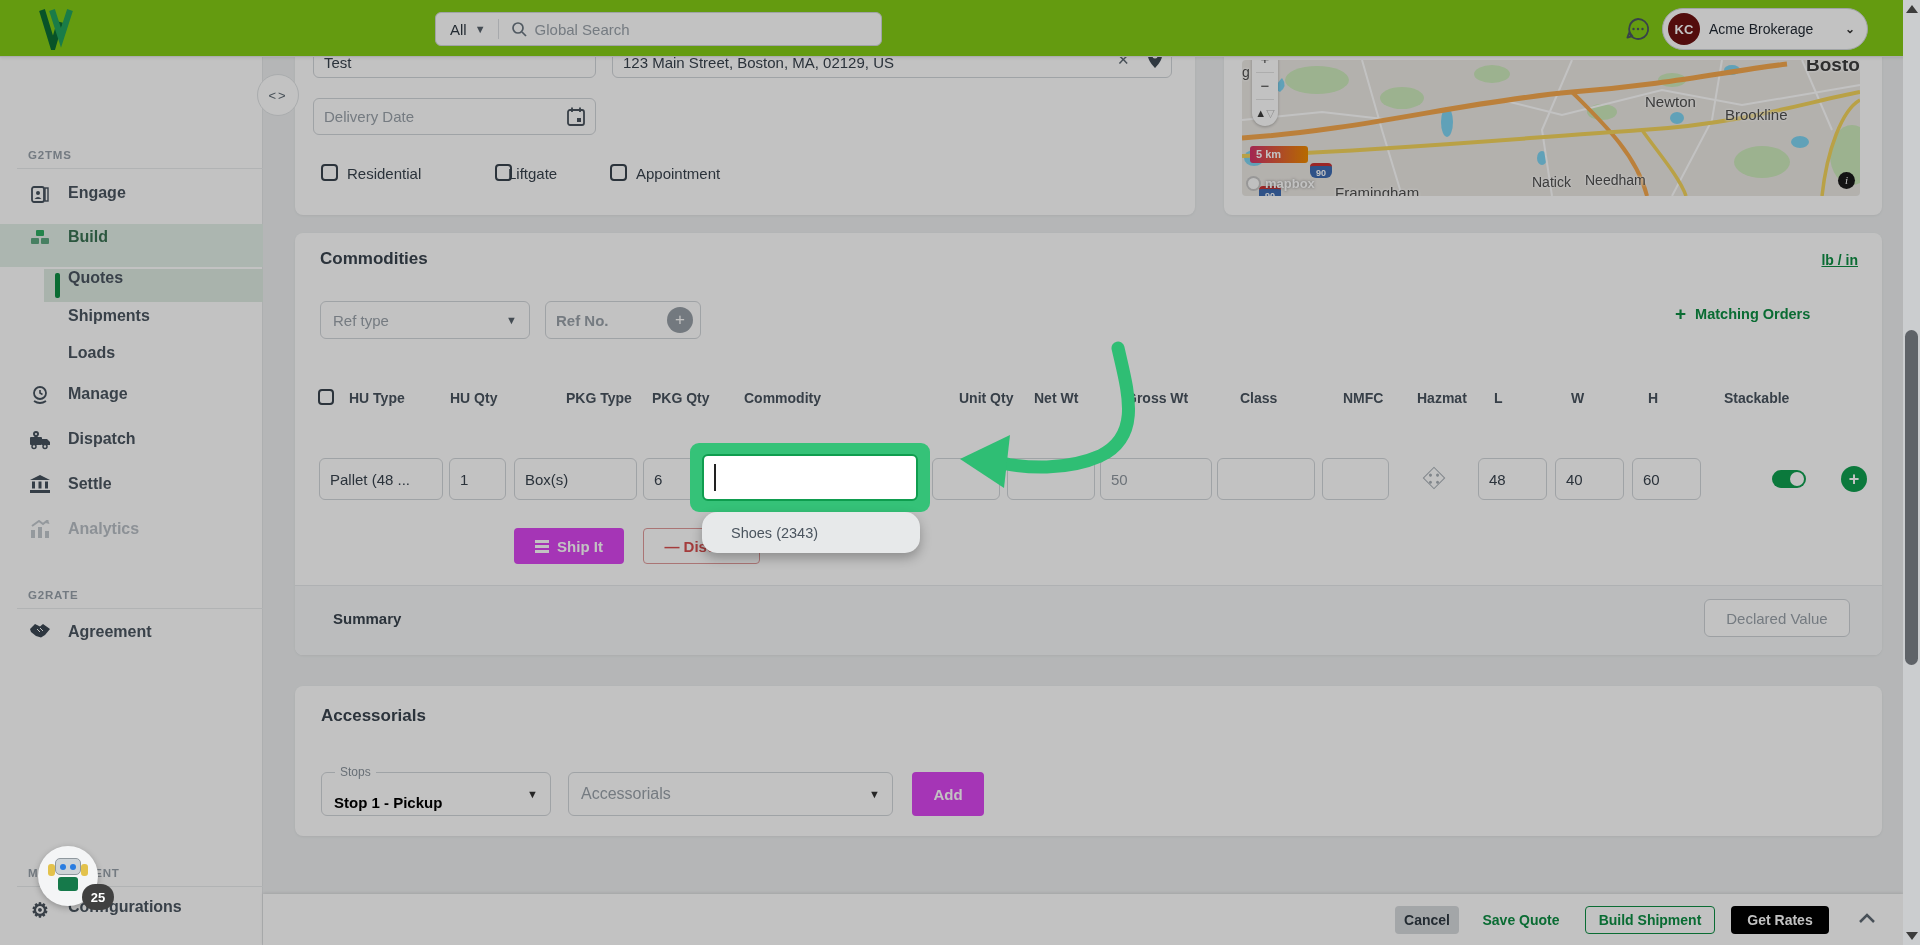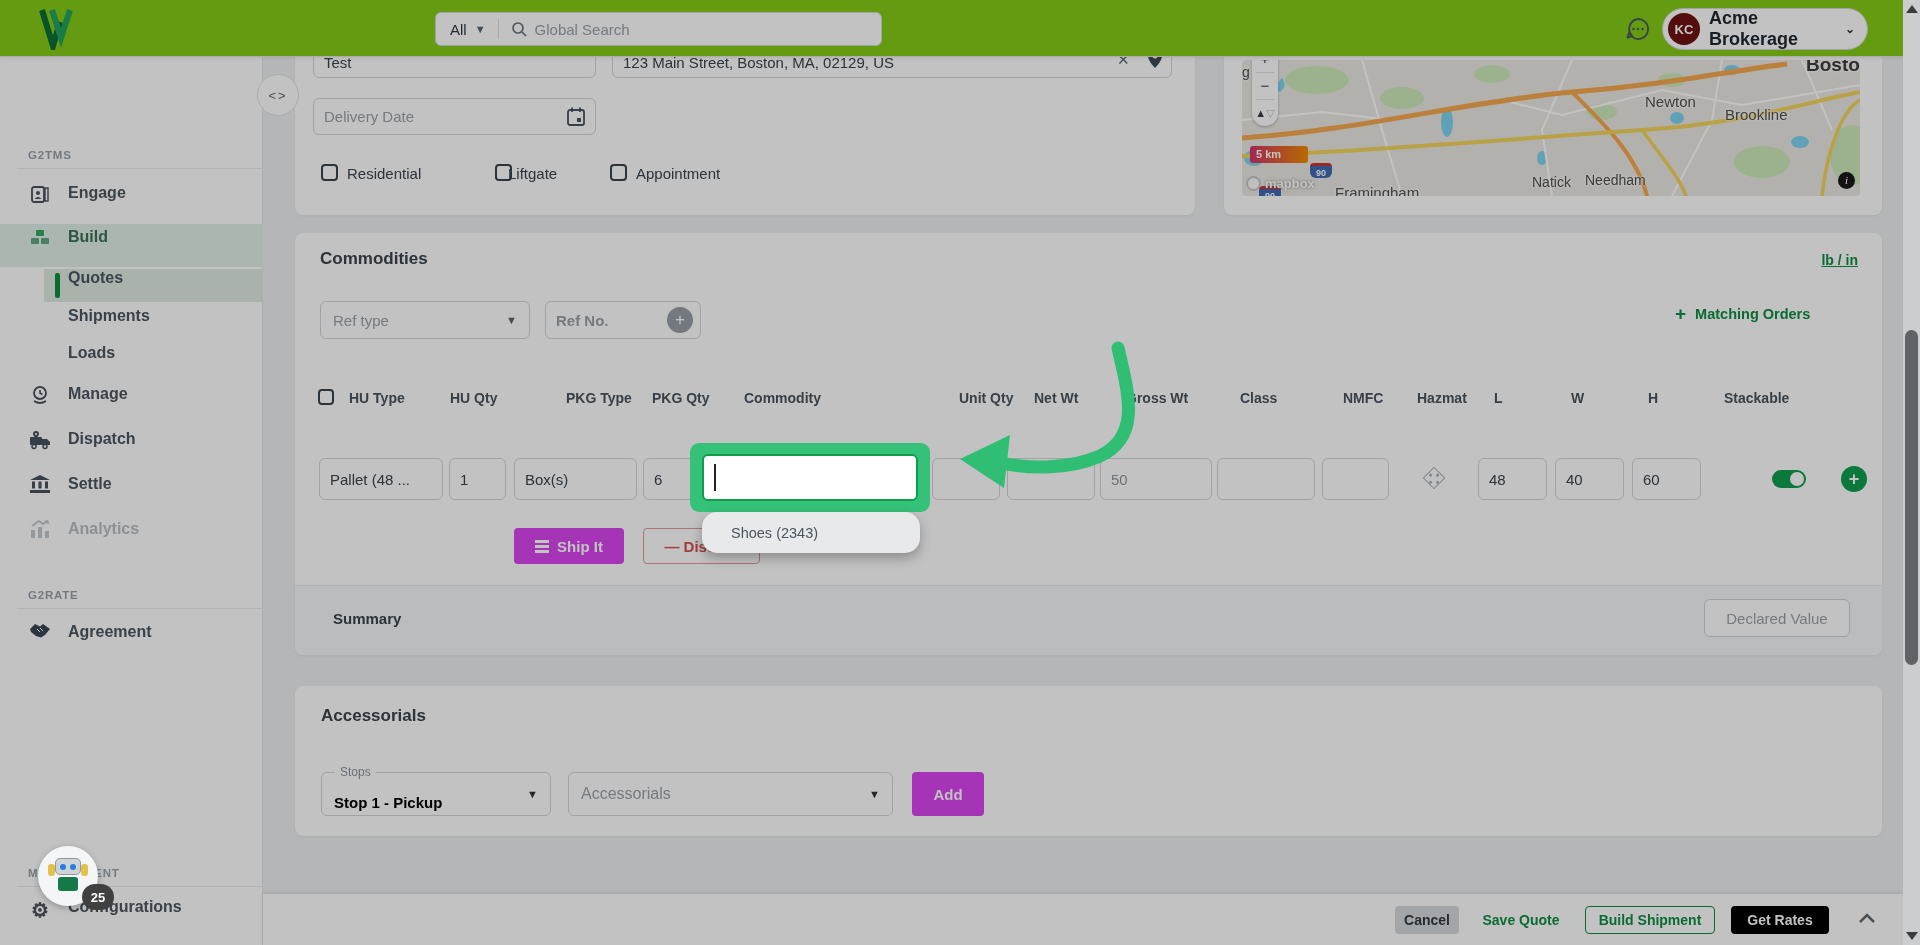--- a/index.html
+++ b/index.html
@@ -16,21 +16,21 @@
   #searchbox .scope { font-size:15px; color:#2f3943; padding:0 8px 0 14px; }
   #searchbox .chev { font-size:11px; color:#5a646e; padding-right:12px; }
   #searchbox .sep { width:1px; height:20px; background:#dcdfe2; }
   #searchbox input { border:0; outline:0; flex:1; font-family:inherit; font-size:15px; color:#39434e; padding-left:8px; background:transparent; }
   #searchbox input::placeholder { color:#9aa2aa; }
   .mag { width:16px; height:16px; margin-left:12px; }
   #acct { position:absolute; left:1662px; top:8px; width:206px; height:42px; border:1px solid #d3d7da;
           border-radius:21px; background:#fff; display:flex; align-items:center; gap:9px; padding:0 12px 0 5px; cursor:pointer;}
   #acct .av { width:32px; height:32px; border-radius:50%; background:#6d1212; color:#fff; font-size:13px;
               font-weight:bold; display:flex; align-items:center; justify-content:center; }
-  #acct .nm { font-size:18px; font-weight:700; color:#1f2731; flex:1; }
+  #acct .nm { font-size:14px; font-weight:400; color:#1f2731; flex:1; }
   #acct .chev { font-size:12px; color:#333; font-weight:bold; }
 
   
   #sidebar { position:absolute; left:0; top:57px; width:263px; height:888px; background:#fff; border-right:1px solid #e4e6e8; z-index:4; }
   .sect { position:absolute; left:28px; font-size:11.5px; font-weight:bold; letter-spacing:.8px; color:#98a1aa; }
   .sdiv { position:absolute; left:17px; width:246px; height:1px; background:#e9ebed; }
   .sitem { position:absolute; left:0; width:263px; display:flex; gap:16px; padding-left:28px;
            font-size:16px; font-weight:600; color:#4b5661; cursor:pointer; height:34px; }
   .sitem .ic { width:24px; display:flex; justify-content:center; }
   .rowbg { position:absolute; left:0; width:263px; background:#e3efe8; }

